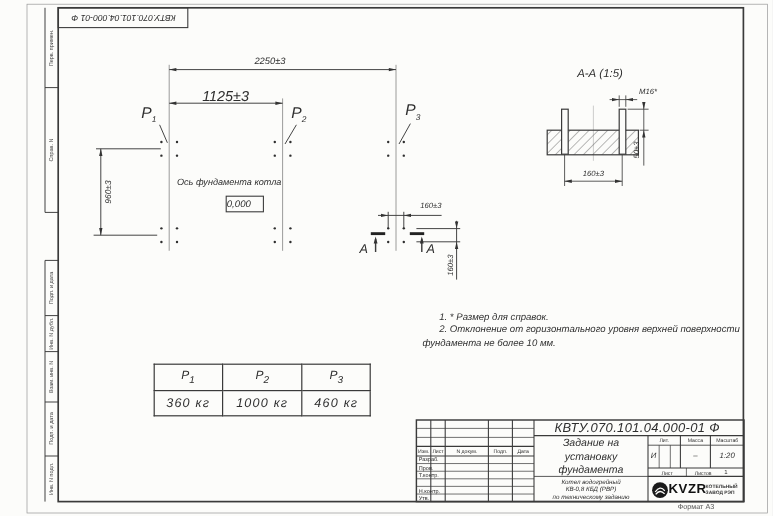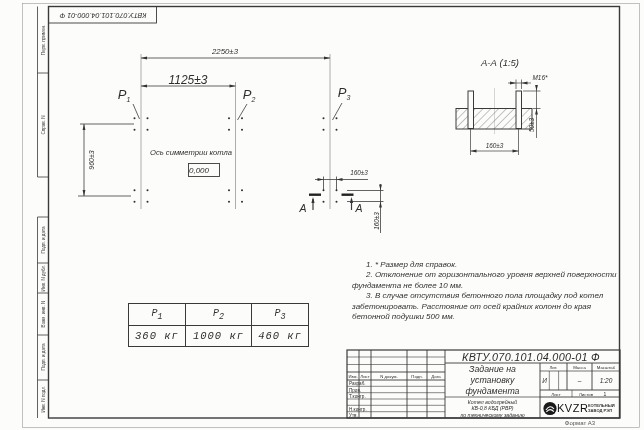--- a/index.html
+++ b/index.html
@@ -10,32 +10,32 @@
   .pin{transform:translate(-50%,-50%);}
   .pinl{transform:translate(0,-50%);}
   .r90{transform:translate(-50%,-50%) rotate(-90deg);}
   .r180{transform:translate(-50%,-50%) rotate(180deg);}
   .plabel{font-size:13px;}
   .plabel sub{font-size:7px;font-style:italic;}
   .notes{position:absolute;left:352px;top:260px;width:278px;font-style:italic;
          font-size:8px;line-height:10.4px;color:#303030;}
   .notes p{margin:0;text-indent:14px;}
   .ltable{position:absolute;left:128px;top:303px;width:181px;height:44px;}
-  .ltable table{border-collapse:collapse;width:100%;height:100%;font-family:Liberation Mono, monospace;}
+  .ltable table{border-collapse:collapse;width:100%;height:100%;}
   .ltable td{border:1px solid #3a3a3a;text-align:center;font-style:italic;
              vertical-align:middle;padding:0;}
   .ltable .hd{font-size:10px;height:21px;}
   .ltable .vl{font-size:10.5px;letter-spacing:1px;}
   .titleLines{position:absolute;left:445px;top:364px;width:95px;text-align:center;
               font-style:italic;font-size:8.8px;line-height:11px;}
   .subLines{position:absolute;left:445px;top:398.5px;width:95px;text-align:center;
             font-style:italic;font-size:5.2px;line-height:6.6px;}
   .caps{position:absolute;left:588px;top:403px;width:30px;font-size:4.1px;
         line-height:5.4px;font-weight:bold;color:#333;}
-  .kvzr{position:absolute;left:557px;top:401.5px;font-weight:normal;font-size:11px;
+  .kvzr{position:absolute;left:557px;top:401.5px;font-weight:bold;font-size:11px;
         letter-spacing:.5px;color:#111;}
   .emblem{position:absolute;left:543px;top:401px;}
 </style>
 </head>
 <body>
 
 <div class="sheet">
 
   <svg class="lines" width="644" height="430">
     <defs>
@@ -214,36 +214,35 @@
   <span class="t r90" style="left:42.8px;top:399px;font-size:4.6px;font-style:normal;color:#444;position:absolute;">Инв. N подл.</span>
 
   <span class="t pin" style="left:225px;top:51px;font-size:7.8px;">2250±3</span>
   <span class="t pin" style="left:188px;top:79.5px;font-size:12px;">1125±3</span>
   <span class="t r90" style="left:91px;top:160px;font-size:7px;position:absolute;">960±3</span>
 
   <span class="t pin plabel" style="left:124px;top:95px;"><span>P</span><sub>1</sub></span>
   <span class="t pin plabel" style="left:249px;top:95px;"><span>P</span><sub>2</sub></span>
   <span class="t pin plabel" style="left:344px;top:93px;"><span>P</span><sub>3</sub></span>
 
-  <span class="t pin" style="left:191px;top:151.5px;font-size:7.6px;">Ось симметрии котла</span>
+  <span class="t pin" style="left:191px;top:151.5px;font-size:7.6px;">Ось фундамента котла</span>
   <span class="t pin" style="left:199px;top:170px;font-size:8px;">0,000</span>
   <span class="t pin" style="left:359px;top:172px;font-size:6.4px;">160±3</span>
   <span class="t r90" style="left:375.5px;top:221px;font-size:6.4px;position:absolute;">160±3</span>
   <span class="t pin" style="left:303px;top:208px;font-size:10.5px;">А</span>
   <span class="t pin" style="left:359px;top:208px;font-size:10.5px;">А</span>
 
   <span class="t pin" style="left:500px;top:62px;font-size:9.5px;text-align:center;">А-А (1:5)</span>
   <span class="t pin" style="left:540px;top:77px;font-size:6.4px;">М16*</span>
   <span class="t r90" style="left:531px;top:125px;font-size:6.4px;position:absolute;">50±3</span>
   <span class="t pin" style="left:494.5px;top:144.5px;font-size:6.4px;">160±3</span>
 
   <div class="notes">
     <p>1. * Размер для справок.</p>
     <p>2. Отклонение от горизонтального уровня верхней поверхности фундамента не более 10 мм.</p>
-    <p>3. В случае отсутствия бетонного пола площадку под котел забетонировать. Расстояние от осей крайних колонн до края бетонной подушки 500 мм.</p>
   </div>
 
   <div class="ltable">
     <table>
       <tbody>
           <tr>
         <td class="hd"><span>P</span><sub>1</sub></td>
         <td class="hd"><span>P</span><sub>2</sub></td>
         <td class="hd"><span>P</span><sub>3</sub></td>
       </tr>

